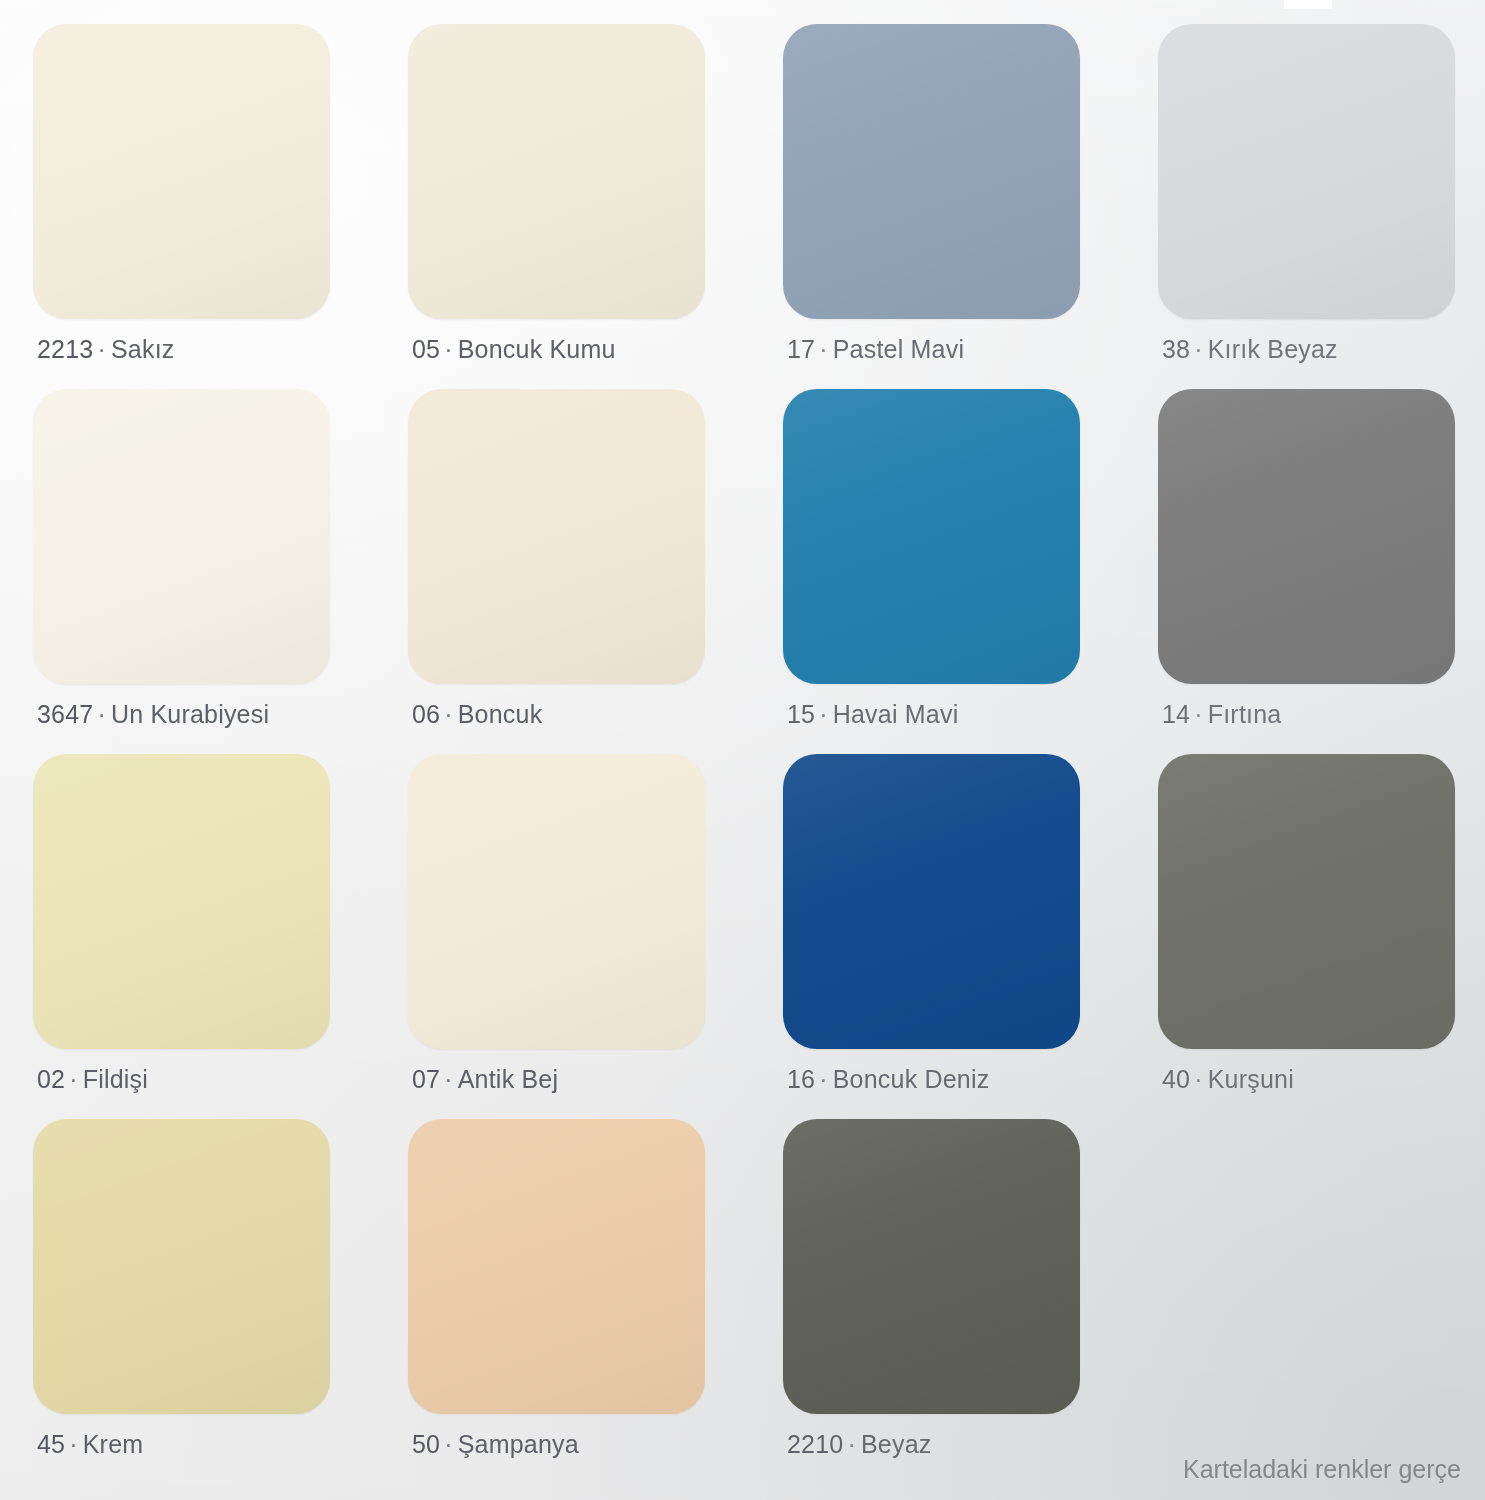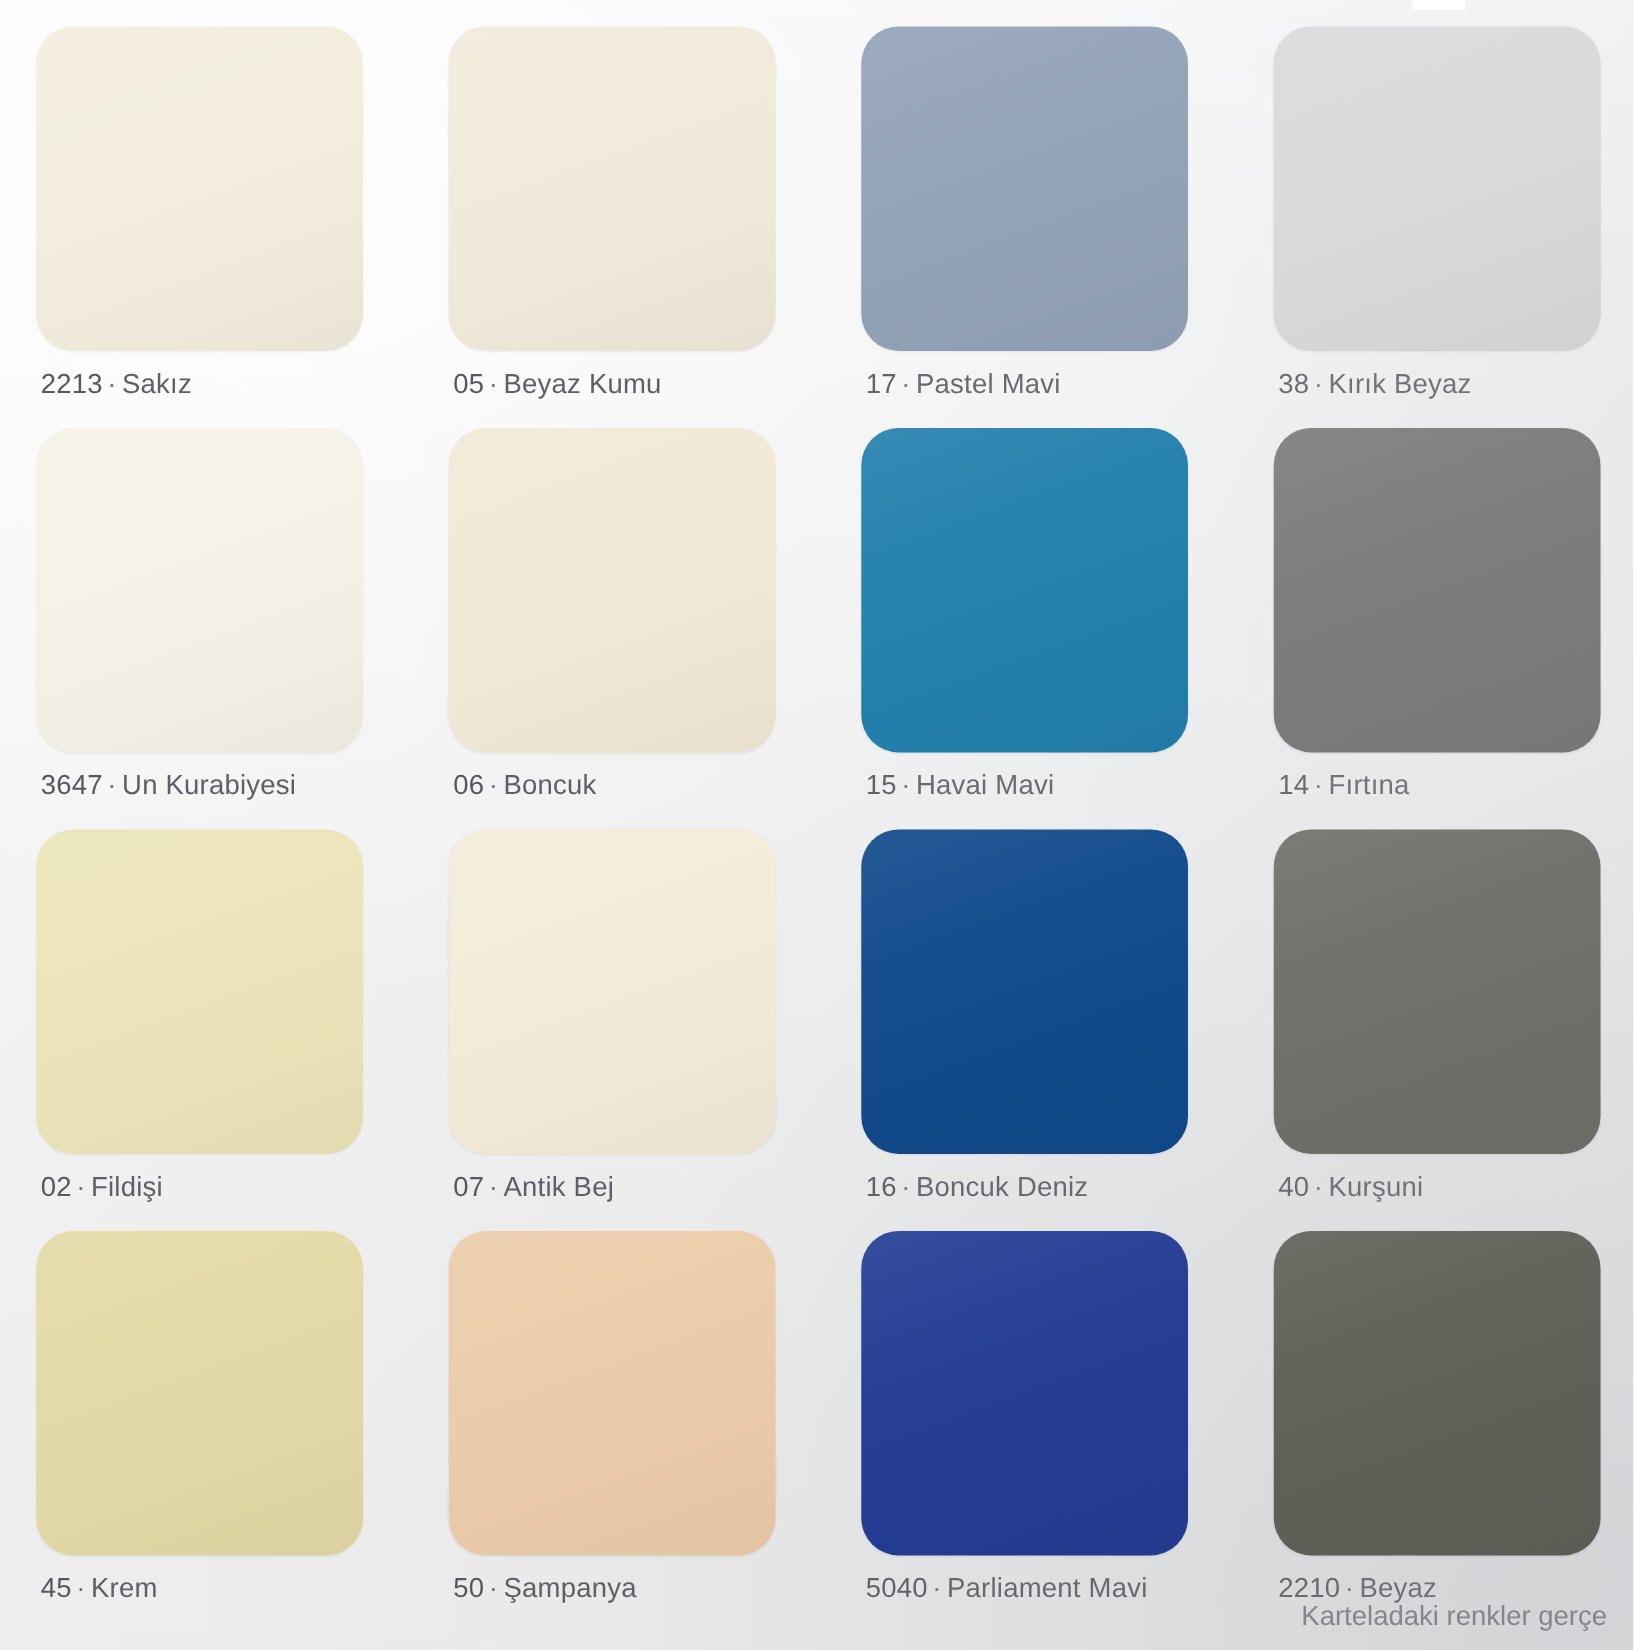--- a/index.html
+++ b/index.html
@@ -129,21 +129,21 @@
 
     <div class="cell">
       <div class="swatch" style="background-color: rgb(243, 238, 221);"></div>
       <div class="label">
         <span class="code">2213</span><span class="dot">·</span><span class="name">Sakız</span>
       </div>
     </div>
     <div class="cell">
       <div class="swatch" style="background-color: rgb(241, 235, 219);"></div>
       <div class="label">
-        <span class="code">05</span><span class="dot">·</span><span class="name">Beyaz Kumu</span>
+        <span class="code">05</span><span class="dot">·</span><span class="name">Boncuk Kumu</span>
       </div>
     </div>
     <div class="cell">
       <div class="swatch" style="background-color: rgb(147, 163, 184);"></div>
       <div class="label">
         <span class="code">17</span><span class="dot">·</span><span class="name">Pastel Mavi</span>
       </div>
     </div>
     <div class="cell">
       <div class="swatch" style="background-color: rgb(216, 218, 219);"></div>
@@ -208,26 +208,20 @@
         <span class="code">45</span><span class="dot">·</span><span class="name">Krem</span>
       </div>
     </div>
     <div class="cell">
       <div class="swatch" style="background-color: rgb(236, 204, 170);"></div>
       <div class="label">
         <span class="code">50</span><span class="dot">·</span><span class="name">Şampanya</span>
       </div>
     </div>
     <div class="cell">
-      <div class="swatch" style="background-color: rgb(36, 60, 148);"></div>
-      <div class="label">
-        <span class="code">5040</span><span class="dot">·</span><span class="name">Parliament Mavi</span>
-      </div>
-    </div>
-    <div class="cell">
       <div class="swatch" style="background-color: rgb(95, 96, 88);"></div>
       <div class="label">
         <span class="code">2210</span><span class="dot">·</span><span class="name">Beyaz</span>
       </div>
     </div>
 
   </div>
 
   <div class="footnote">Karteladaki renkler gerçe</div>
 

